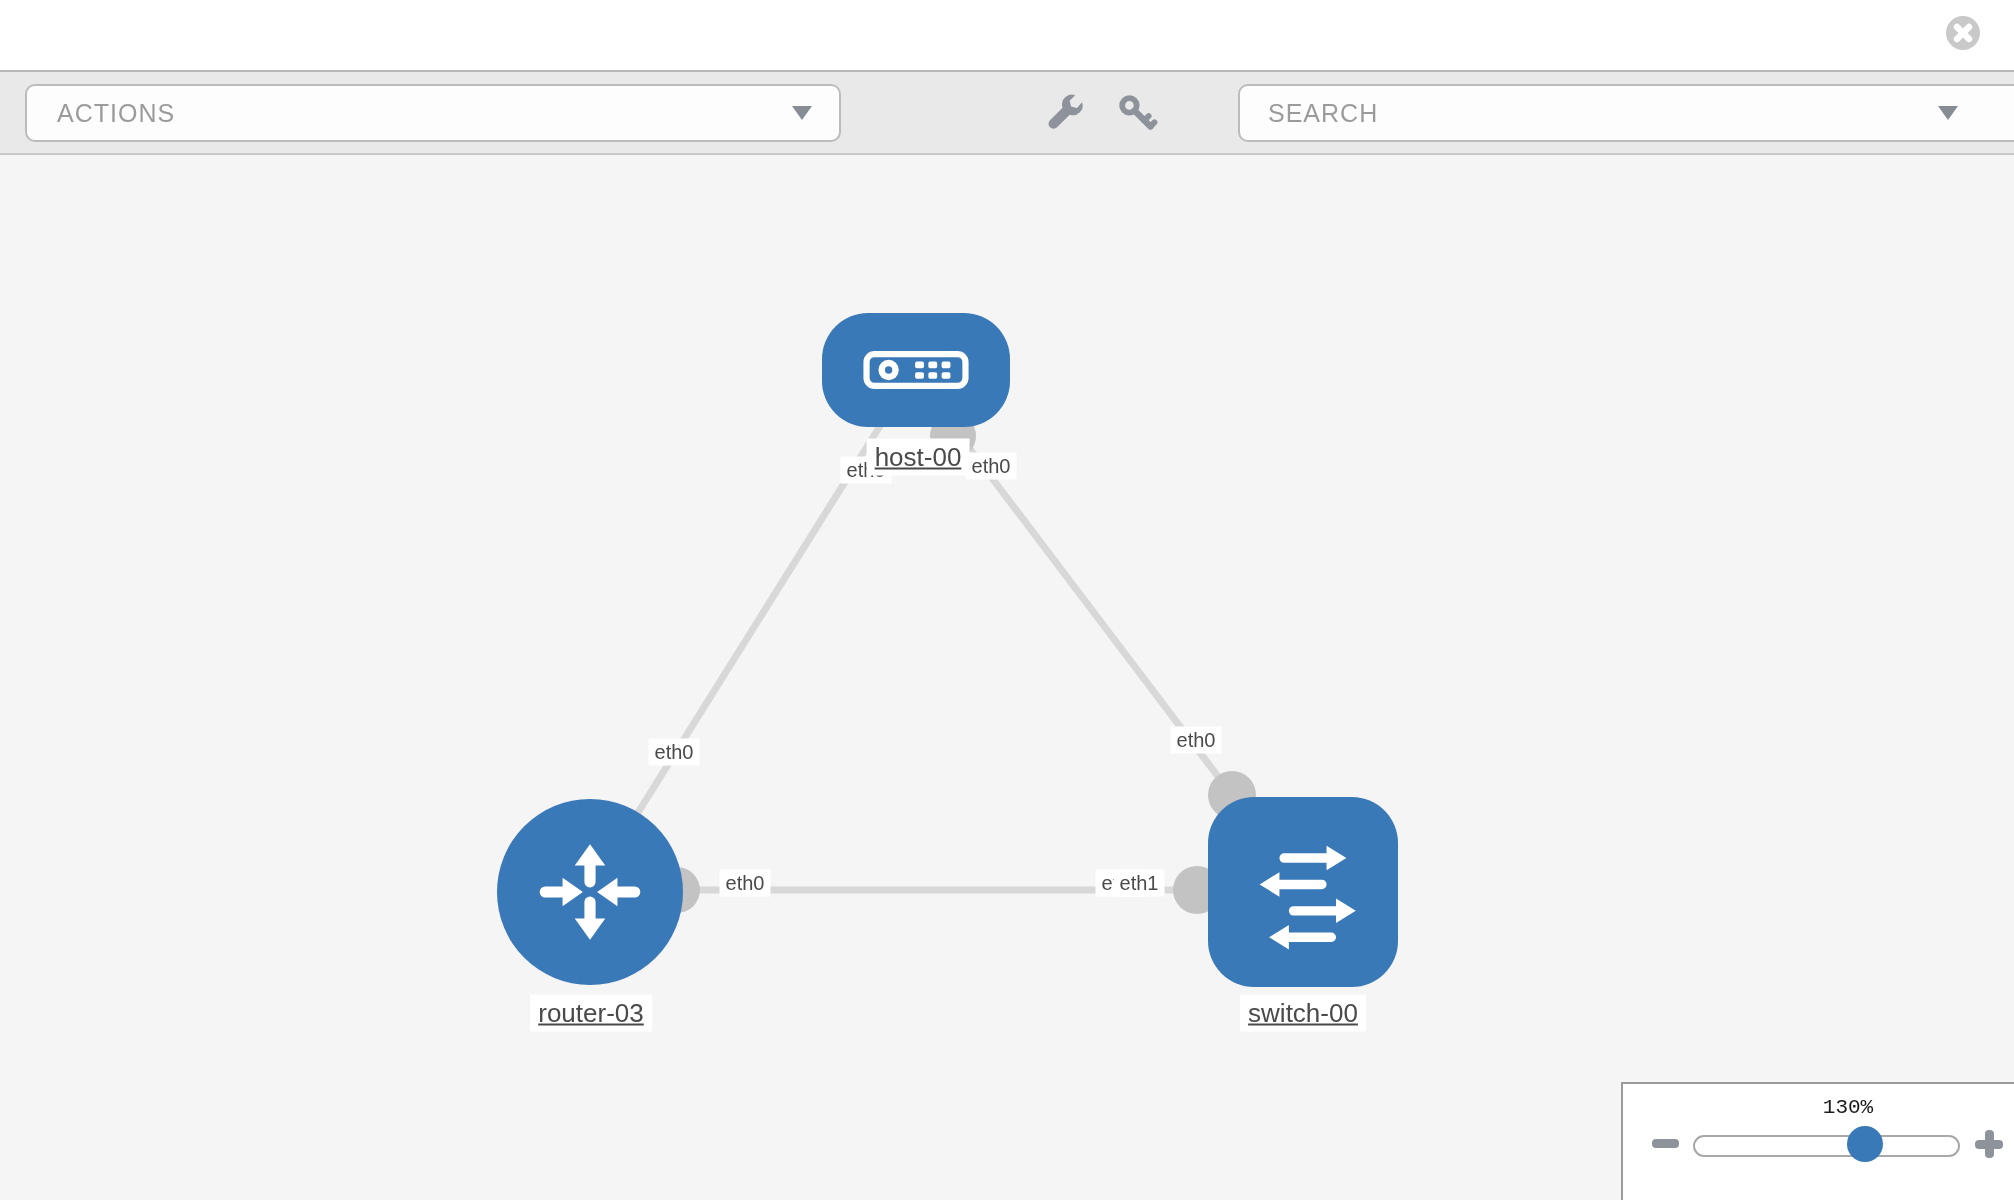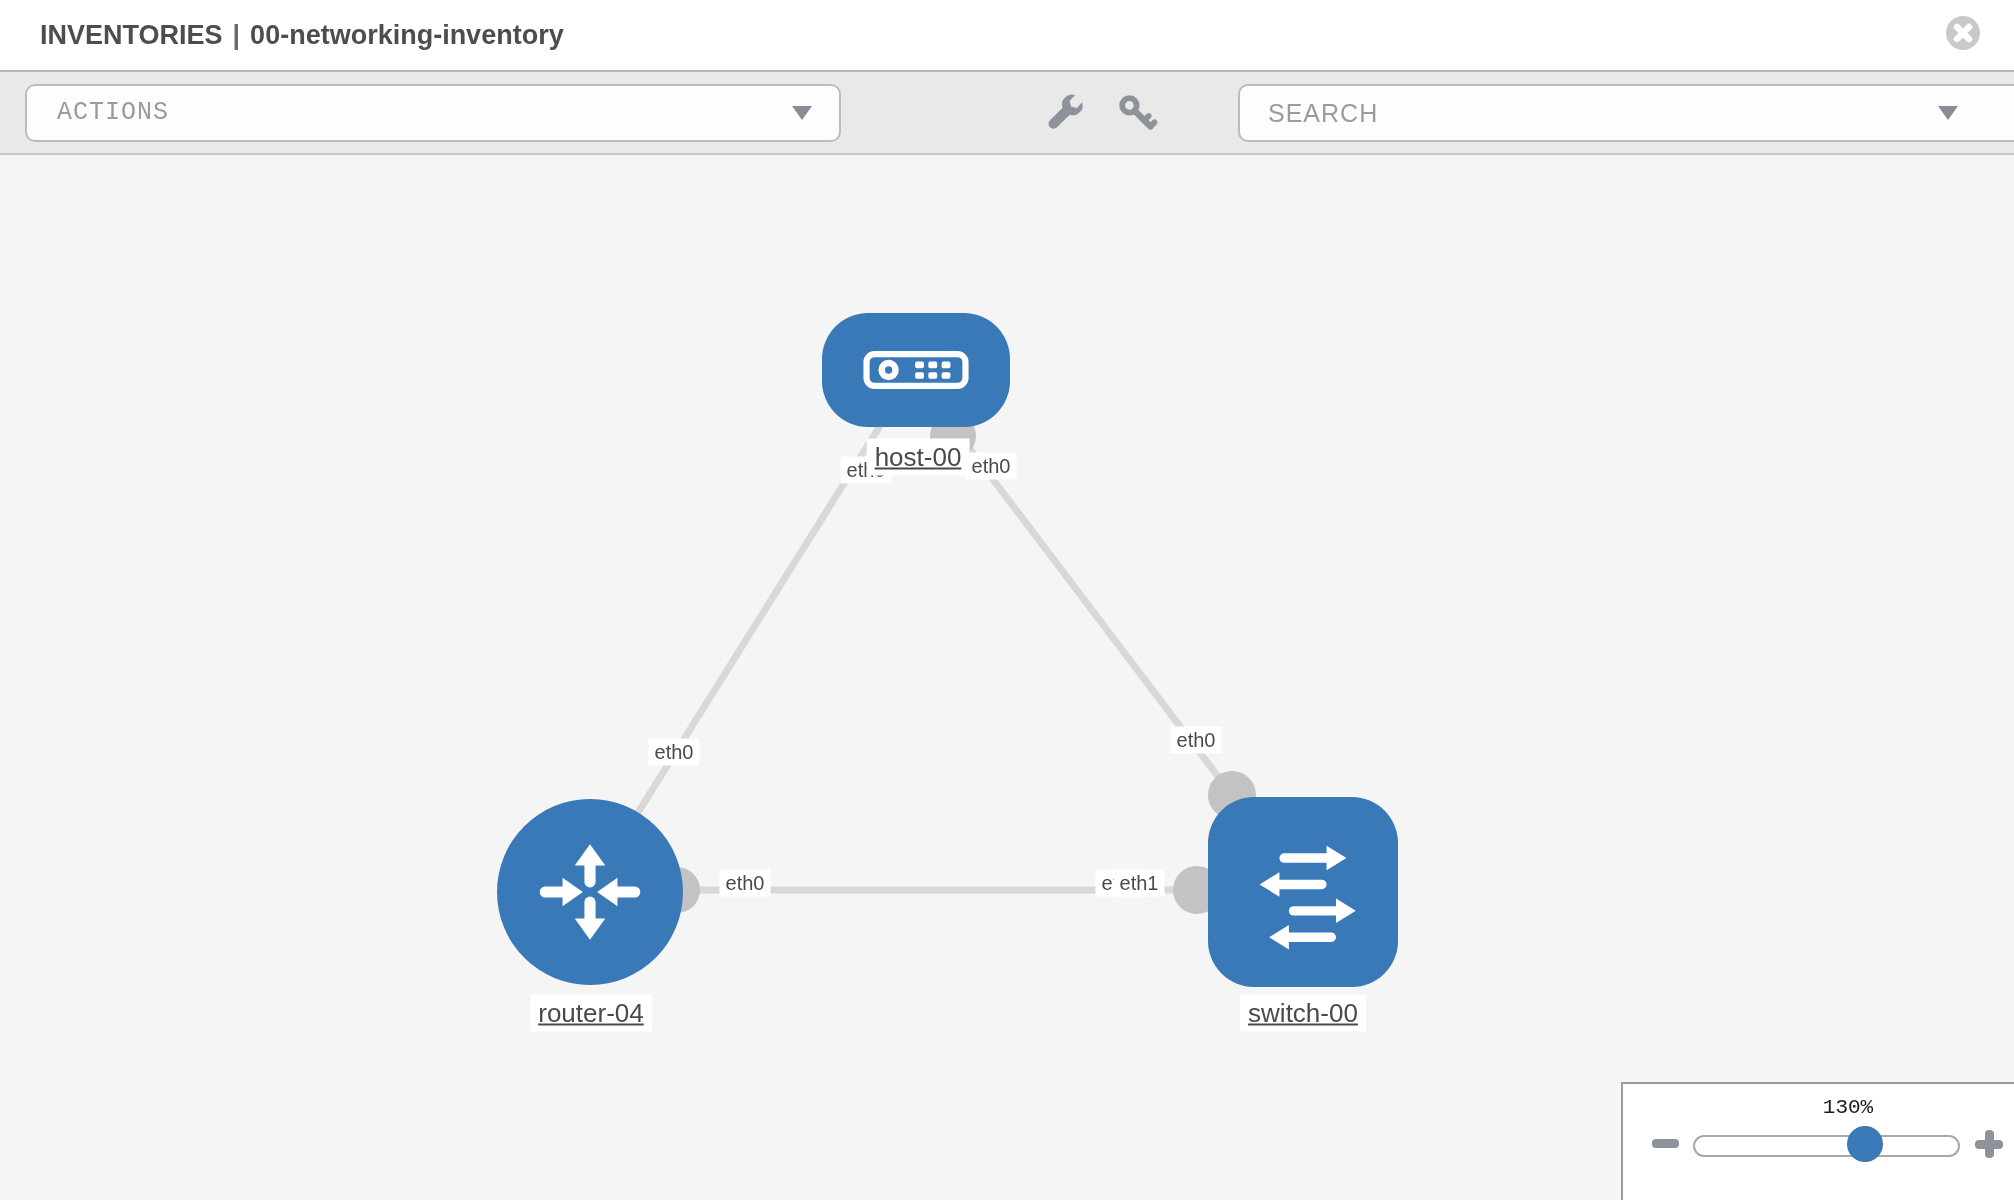--- a/index.html
+++ b/index.html
@@ -14,21 +14,21 @@
     font-size:27px;font-weight:bold;color:#4d4d4d;white-space:nowrap;}
   .title .sep{margin:0 10px;color:#6a6a6a;font-weight:bold;}
   .close-btn{position:absolute;left:1946px;top:16px;width:34px;height:34px;border-radius:50%;
     background:#c9c9c9;cursor:pointer;}
   
   .toolbar{position:absolute;left:0;top:70px;width:2014px;height:81px;background:#e9e9e9;
     border-top:2px solid #b6b6b6;border-bottom:2px solid #c8c8c8;}
   .select-box{position:absolute;height:54px;background:#fdfdfd;border:2px solid #bcbcbc;
     border-radius:10px;cursor:pointer;}
   .select-box .sel-label{position:absolute;left:30px;top:0;line-height:54px;
-    font-size:25px;color:#9b9b9b;letter-spacing:1px;font-family:Liberation Mono, monospace;}
+    font-size:25px;color:#9b9b9b;letter-spacing:1px;}
   .chevron{position:absolute;width:0;height:0;border-left:10px solid transparent;
     border-right:10px solid transparent;border-top:14px solid #878c95;}
   .actions-box{left:25px;top:84px;width:812px;}
   .search-box{left:1238px;top:84px;width:795px;}
   .search-input{position:absolute;left:26px;top:2px;width:680px;height:48px;border:none;outline:none;
     background:transparent;font-size:25px;color:#9b9b9b;letter-spacing:1px;
     font-family:"Liberation Sans","DejaVu Sans",sans-serif;}
   .search-input::placeholder{color:#9b9b9b;opacity:1;}
   .tool-icon{position:absolute;width:42px;height:42px;cursor:pointer;}
   
@@ -56,23 +56,20 @@
   .zoom-thumb{position:absolute;left:224px;top:42px;width:36px;height:36px;border-radius:50%;
     background:#3a79b7;cursor:pointer;}
   .zoom-plus{position:absolute;left:352px;top:46px;width:28px;height:28px;cursor:pointer;}
   .zoom-plus .h{position:absolute;left:0;top:9.5px;width:28px;height:9px;background:#8e939b;border-radius:4px;}
   .zoom-plus .v{position:absolute;left:9.5px;top:0;width:9px;height:28px;background:#8e939b;border-radius:4px;}
 </style>
 </head>
 <body>
 
 <div class="header">
-  <div class="title">
-    <span>INVENTORIES</span><span class="sep">|</span><span>00-networking-inventory</span>
-  </div>
   <div class="close-btn">
     <svg width="34" height="34" viewBox="0 0 34 34">
       <line x1="11" y1="11" x2="23" y2="23" stroke="#ffffff" stroke-width="6.5" stroke-linecap="round"></line>
       <line x1="23" y1="11" x2="11" y2="23" stroke="#ffffff" stroke-width="6.5" stroke-linecap="round"></line>
     </svg>
   </div>
 </div>
 
 <div class="toolbar"></div>
 
@@ -154,21 +151,21 @@
 
 <div class="lbl iface-lbl" style="left:866px;top:470px;">eth0</div>
 <div class="lbl iface-lbl" style="left:674px;top:752px;">eth0</div>
 <div class="lbl iface-lbl" style="left:991px;top:466px;">eth0</div>
 <div class="lbl iface-lbl" style="left:1196px;top:740px;">eth0</div>
 <div class="lbl iface-lbl" style="left:745px;top:883px;">eth0</div>
 <div class="lbl iface-lbl back" style="left:1121px;top:883px;">eth0</div>
 <div class="lbl iface-lbl" style="left:1139px;top:883px;text-align:right;">eth1</div>
 
 <div class="lbl node-lbl" style="left:918px;top:457px;">host-00</div>
-<div class="lbl node-lbl" style="left:591px;top:1013px;">router-04</div>
+<div class="lbl node-lbl" style="left:591px;top:1013px;">router-03</div>
 <div class="lbl node-lbl" style="left:1303px;top:1013px;text-align:right;">switch-00</div>
 
 <div class="zoom-panel">
   <div class="zoom-pct">130%</div>
   <div class="zoom-minus"></div>
   <div class="zoom-track"></div>
   <div class="zoom-thumb"></div>
   <div class="zoom-plus">
     <div class="h"></div>
     <div class="v"></div>

